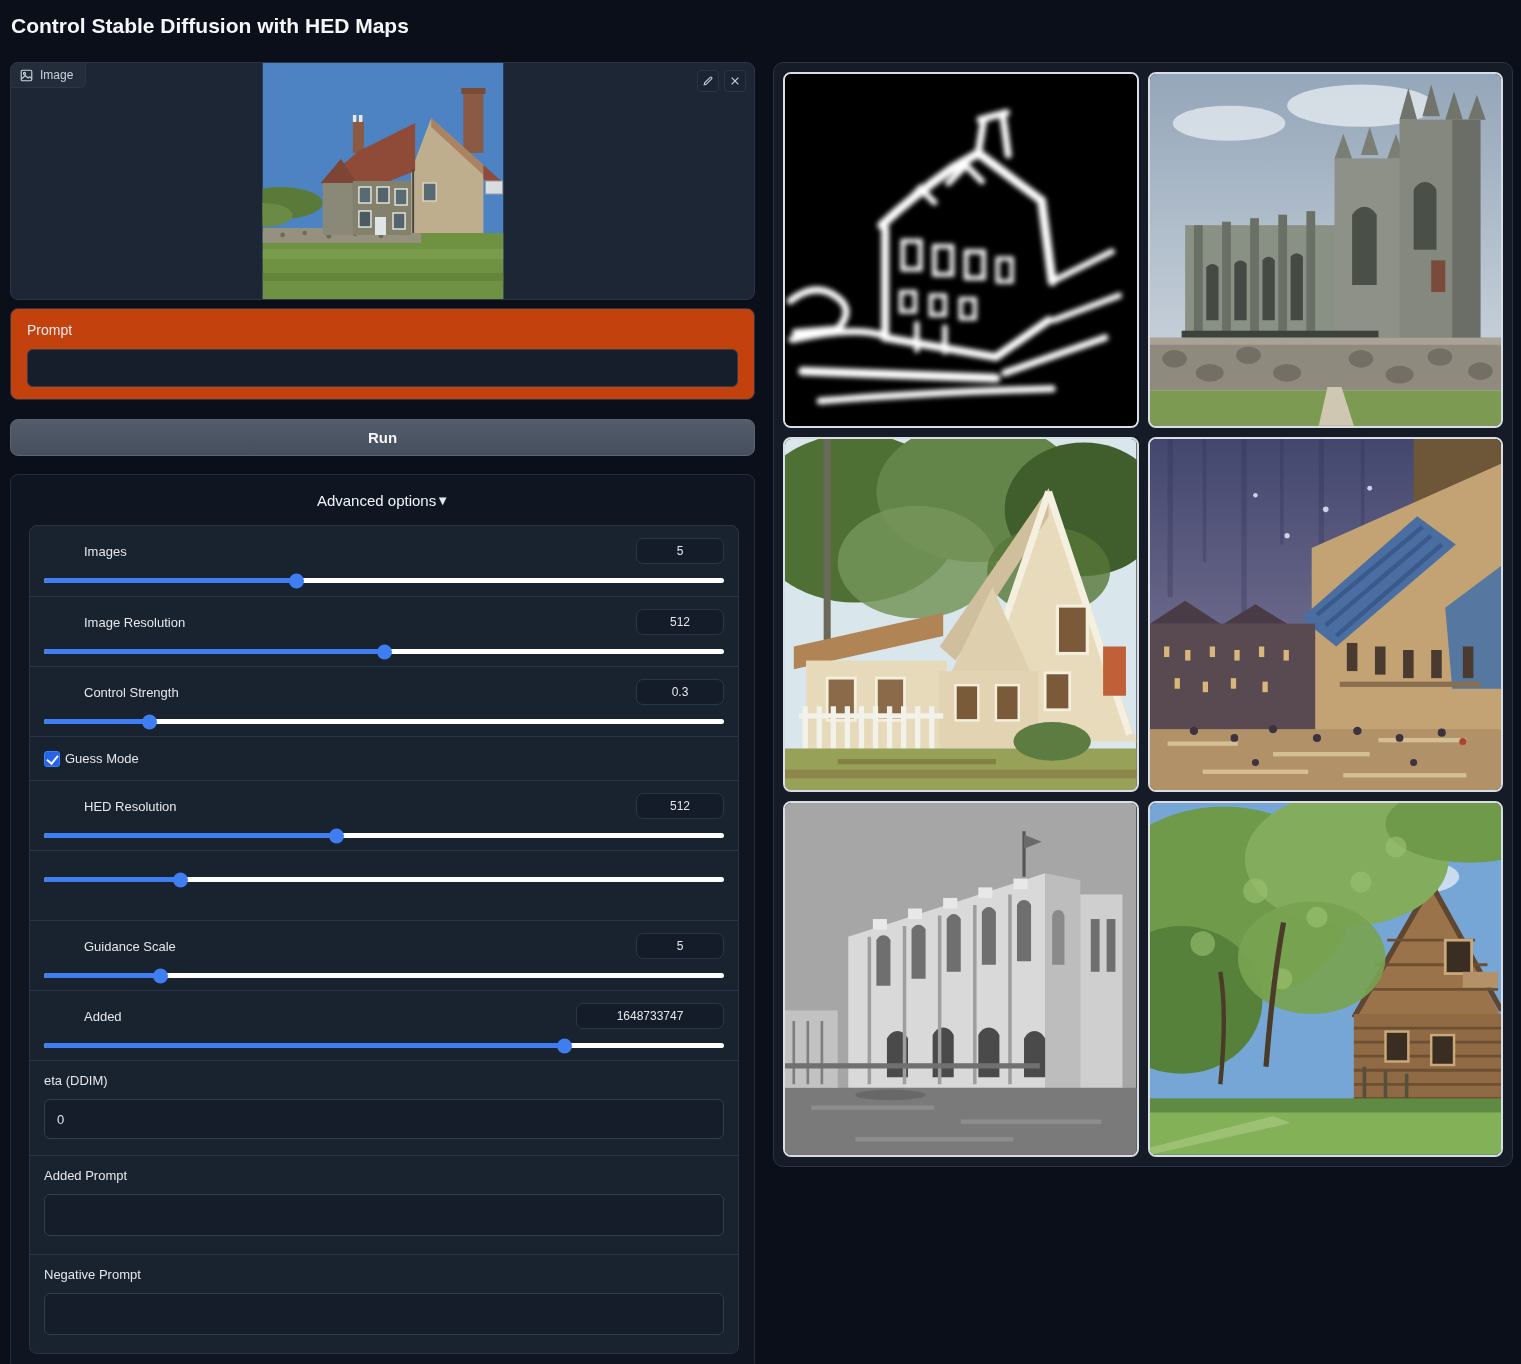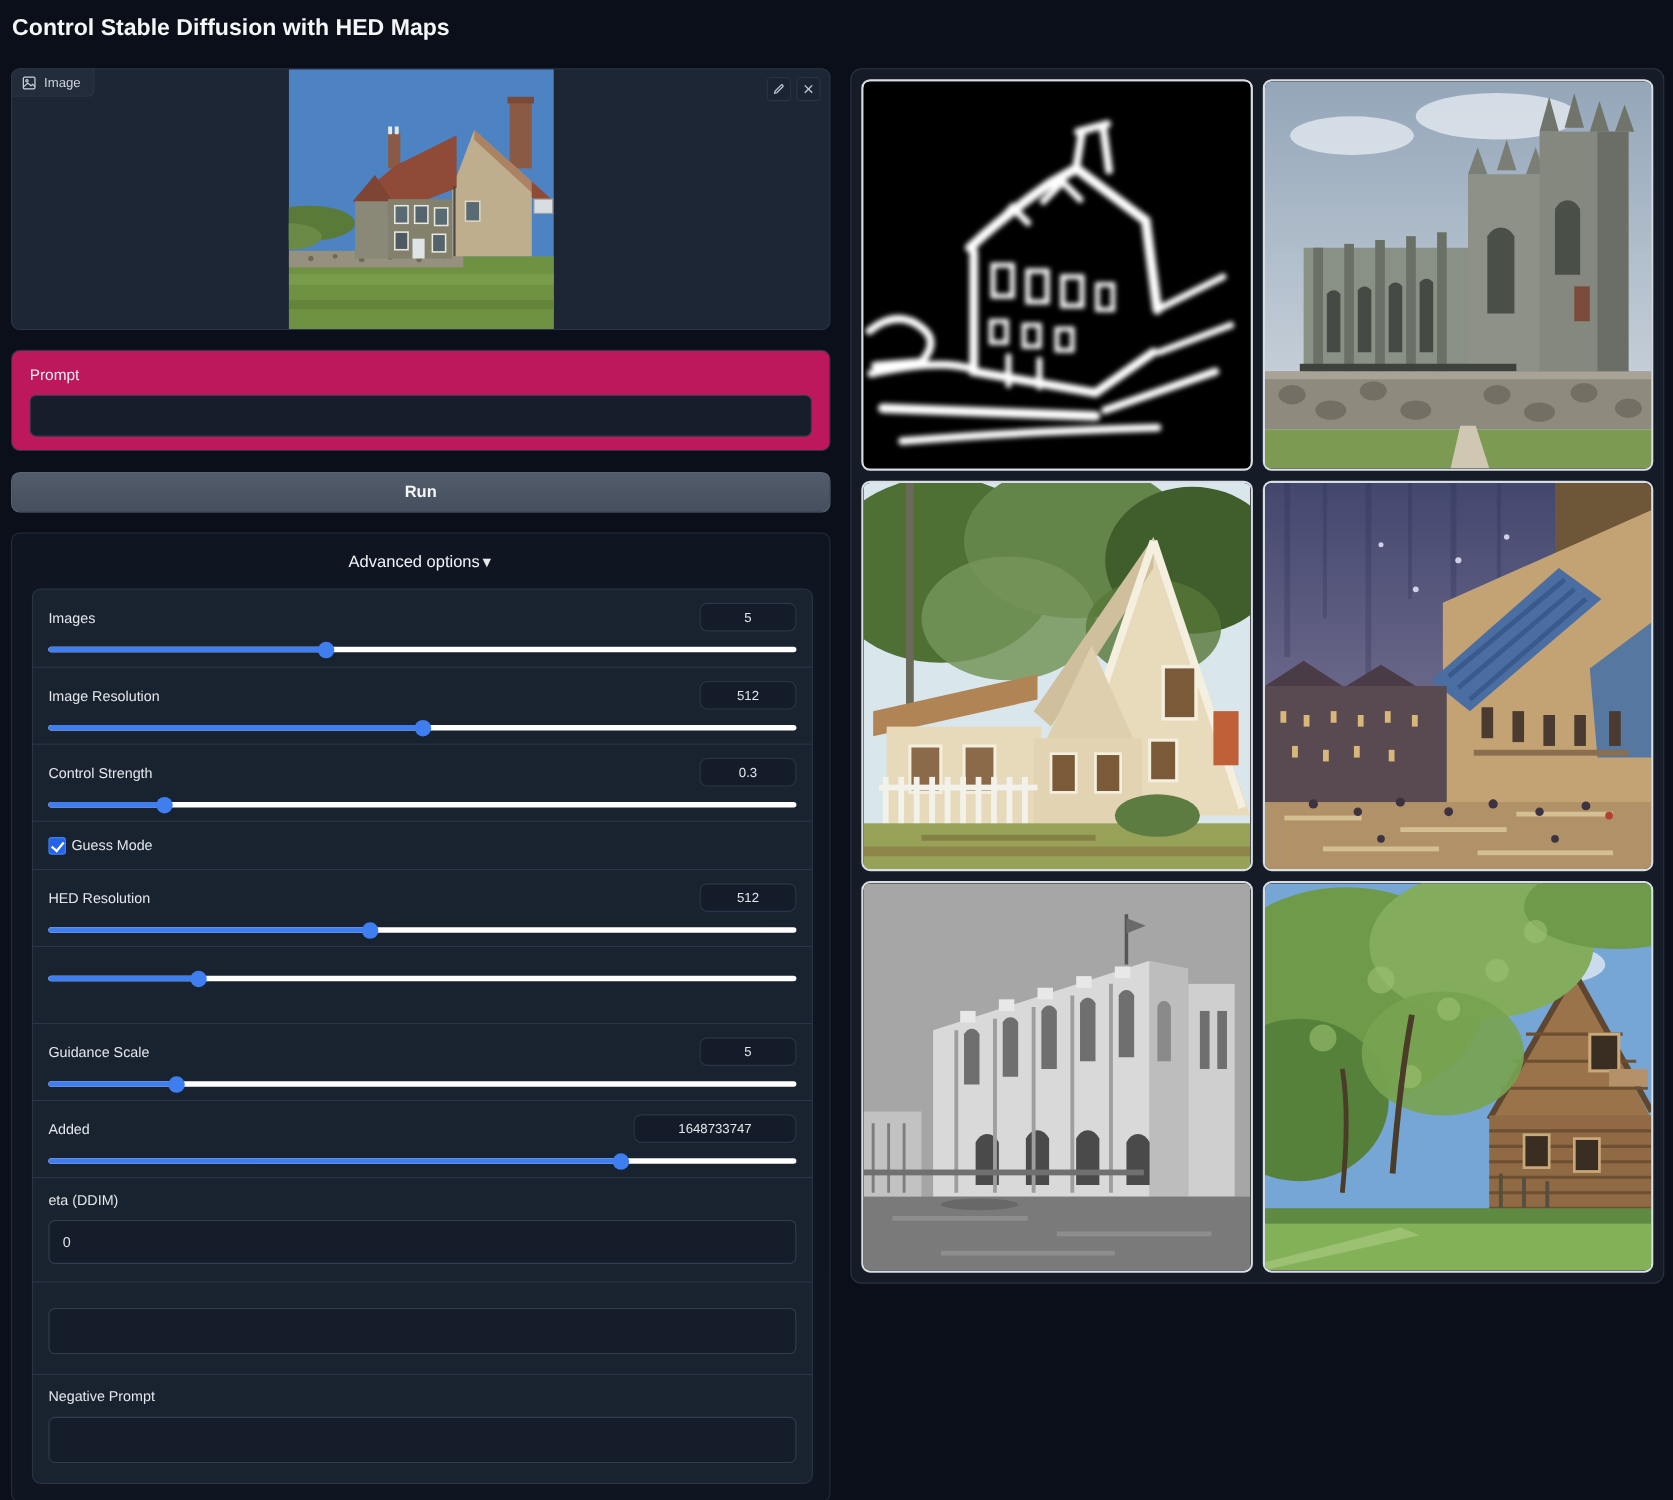--- a/index.html
+++ b/index.html
@@ -17,38 +17,38 @@
   .photo { position:absolute; left:50%; transform:translateX(-50%); top:0; width:241px; height:236px; }
   .photo svg { width:100%; height:100%; display:block; }
   .image-tab { position:absolute; top:-1px; left:-1px; display:flex; align-items:center; gap:7px;
     padding:5px 12px 5px 9px; background:#232c3b; border:1px solid #2b3547; border-radius:8px 0 6px 0;
     font-size:12px; color:#ccd2db; }
   .img-actions { position:absolute; top:7px; right:8px; display:flex; gap:5px; }
   .icon-btn { width:22px; height:22px; background:#1b2433; border:1px solid #2b3547; border-radius:4px;
     color:#c7cdd6; display:flex; align-items:center; justify-content:center; cursor:pointer; }
   .icon-btn svg { width:12px; height:12px; }
 
-  .prompt-panel { margin-top:18px; height:92px; background:#be185d; border:1px solid #2b3547; border-radius:8px; padding:13px 16px; }
+  .prompt-panel { margin-top:8px; height:92px; background:#c2410c; border:1px solid #2b3547; border-radius:8px; padding:13px 16px; }
   .field-label { font-size:14px; color:#e8eaee; }
   .textbox { margin-top:11px; height:38px; background:#161e2b; border:1px solid #323d4f; border-radius:6px;
     display:flex; align-items:center; padding:0 12px; font-size:13px; color:#dfe3e9; }
 
   .run-btn { margin-top:19px; width:100%; height:37px; background:linear-gradient(180deg,#525c6a,#454f5d);
     border:1px solid #5a6474; border-radius:8px; color:#f4f6f8; font-weight:700; font-size:15px;
     font-family:"Liberation Sans",sans-serif; cursor:pointer; }
 
   .advanced { margin-top:18px; background:#0f1622; border:1px solid #232d3d; border-radius:8px; padding-bottom:7px; }
   .adv-header { display:flex; justify-content:center; align-items:center; padding:17px 17px 15px 18px; cursor:pointer; }
   .adv-title { font-size:15px; color:#f2f4f7; }
   .adv-arrow { font-size:13px; color:#e5e7eb; }
   .form-box { margin:1px 15px 9px 18px; background:#19222f; border:1px solid #2b3547; border-radius:8px; overflow:hidden; }
   .row { border-top:1px solid #2b3547; }
   .row:first-child { border-top:none; }
   .slider-row { height:70px; padding:12px 14px 0; }
-  .row-head { display:flex; justify-content:space-between; align-items:center; }
+  .row-head { display:flex; justify-content:space-between; align-items:center;margin-left:40px; }
   .lbl { font-size:13px; color:#e4e7ec; }
   .val { width:88px; height:26px; background:#141c29; border:1px solid #2b3547; border-radius:7px;
     color:#e4e7ec; font-size:12px; display:flex; align-items:center; justify-content:center; }
   .val.wide { width:148px; }
   .track { margin-top:14px; height:5px; background:#ffffff; border-radius:3px; position:relative; cursor:pointer; }
   .fill { height:100%; background:#3e7ef0; border-radius:3px 0 0 3px; position:relative; }
   .handle { position:absolute; right:-8px; top:50%; transform:translateY(-50%); width:15px; height:15px;
     border-radius:50%; background:#3e7ef0; }
   .check-row { height:44px; display:flex; align-items:center; gap:5px; padding:0 14px; }
   .checkbox { width:16px; height:16px; background:#2563eb; border:1px solid #3b82f6; border-radius:3px; position:relative; cursor:pointer; }
@@ -237,20 +237,21 @@
             </div>
         </div>
       </div>
 
       <div class="row input-row">
         <div class="lbl">eta (DDIM)</div>
         <div class="textbox">0</div>
       </div>
 
       <div class="row input-row tall">
+        <div class="lbl">Added Prompt</div>
         <div class="textbox"></div>
       </div>
 
       <div class="row input-row tall">
         <div class="lbl">Negative Prompt</div>
         <div class="textbox"></div>
       </div>
 
     </div>
   </div>

